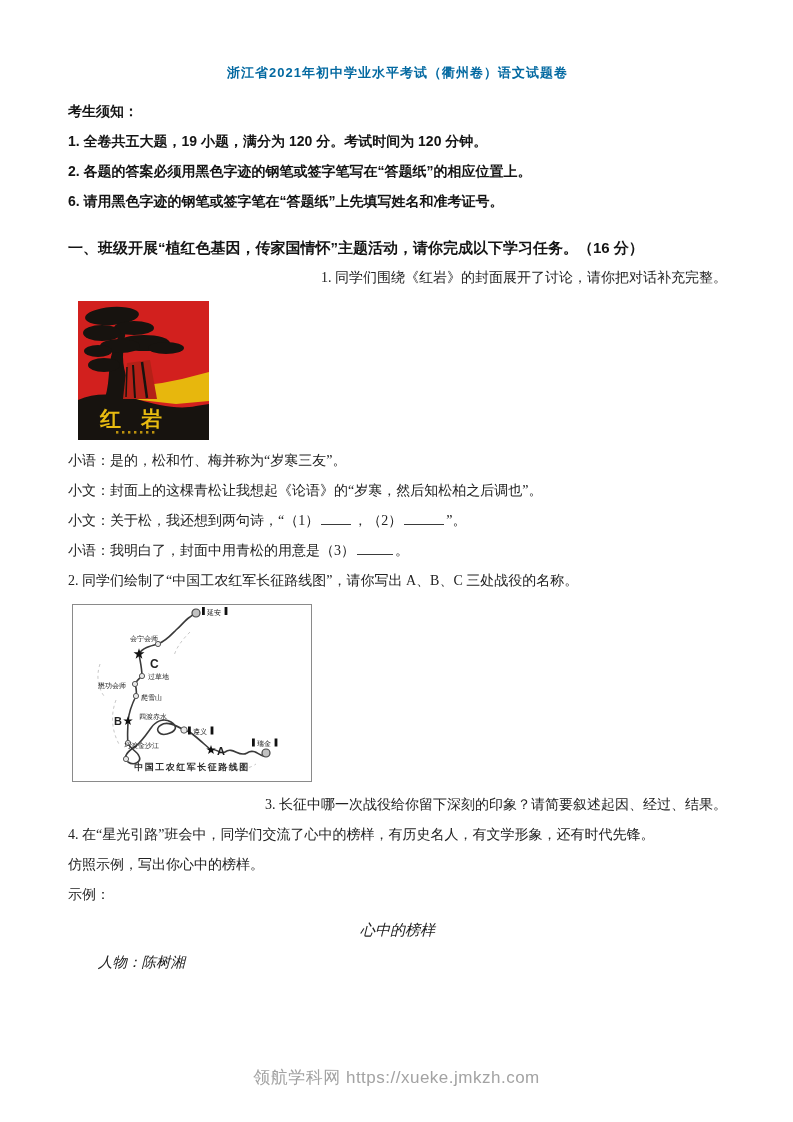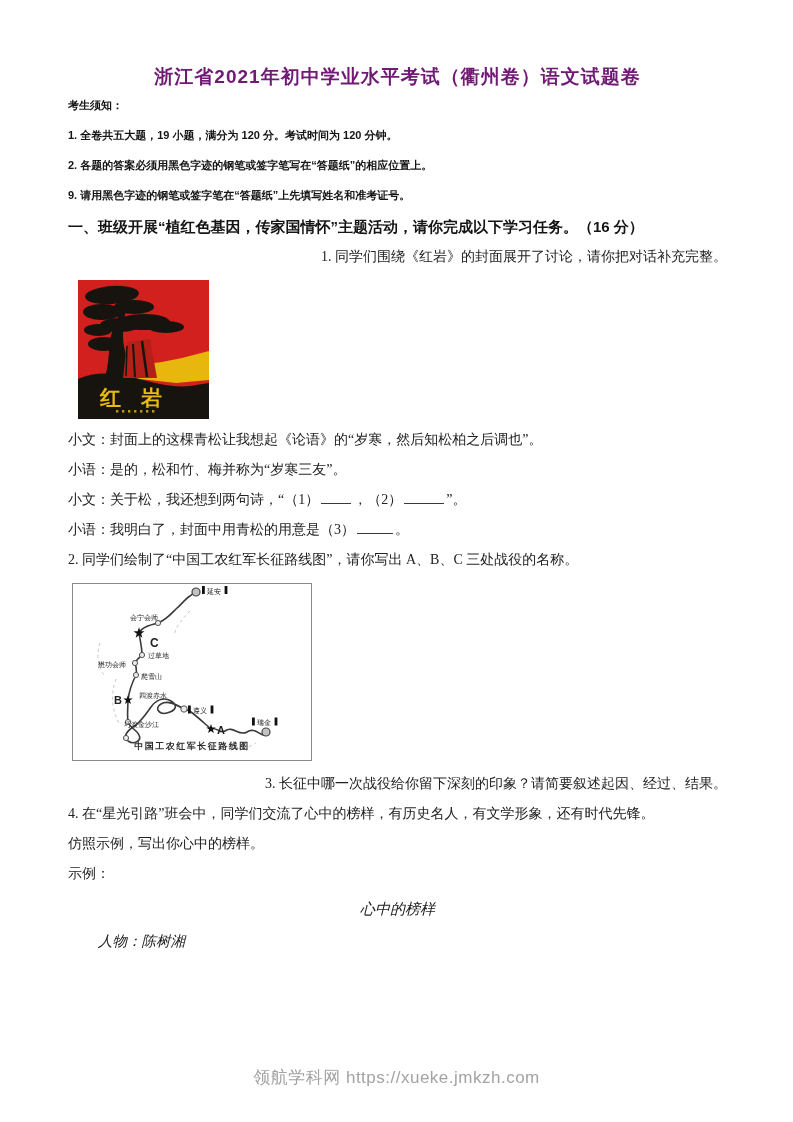--- a/index.html
+++ b/index.html
@@ -7,28 +7,28 @@
     position:relative;
     width:793px;height:1122px;
     background:#ffffff;
     font-family:"Liberation Serif","DejaVu Serif",serif;
     color:#1c1c1c;
     overflow:hidden;
   }
   .content{padding:64px 66px 0 68px;}
   h1.title{
     font-family:"Liberation Sans","DejaVu Sans",sans-serif;
-    font-size:19px;font-weight:700;text-align:center;
-    margin:0 0 0 0;letter-spacing:1px;color:#701a75;
+    font-size:13px;font-weight:700;text-align:center;
+    margin:0 0 14px 0;letter-spacing:1px;color:#0369a1;
   }
   .hei{
     font-family:"Liberation Sans","DejaVu Sans",sans-serif;
-    font-weight:700;font-size:11px;line-height:30px;color:#141414;
+    font-weight:700;font-size:14px;line-height:30px;color:#141414;
   }
-  .section-heading{font-size:15px;margin-top:2px;}
+  .section-heading{font-size:15px;margin-top:17px;}
   p.body-line{font-size:14px;line-height:30px;margin:0;color:#222;}
   .gap-top{margin-top:4px;text-align:right;}
   .cover-wrap{margin:8px 0 6px 10px;line-height:0;}
   .map-wrap{margin:8px 0 8px 4px;line-height:0;}
   .blank{
     display:inline-block;height:13px;vertical-align:baseline;
     border-bottom:1px solid #3a3a3a;margin:0 2px;
   }
   .w30{width:30px;}.w40{width:40px;}.w36{width:36px;}
   .kai{font-style:italic;font-family:"Liberation Serif","DejaVu Serif",serif;}
@@ -45,21 +45,21 @@
 <body>
 
 <div class="page">
   <div class="content">
 
     <h1 class="title">浙江省2021年初中学业水平考试（衢州卷）语文试题卷</h1>
 
     <div class="hei">考生须知：</div>
     <div class="hei">1. 全卷共五大题，19 小题，满分为 120 分。考试时间为 120 分钟。</div>
     <div class="hei">2. 各题的答案必须用黑色字迹的钢笔或签字笔写在“答题纸”的相应位置上。</div>
-    <div class="hei">9. 请用黑色字迹的钢笔或签字笔在“答题纸”上先填写姓名和准考证号。</div>
+    <div class="hei">6. 请用黑色字迹的钢笔或签字笔在“答题纸”上先填写姓名和准考证号。</div>
 
     <div class="hei section-heading">一、班级开展“植红色基因，传家国情怀”主题活动，请你完成以下学习任务。（16 分）</div>
 
     <p class="body-line gap-top">1. 同学们围绕《红岩》的封面展开了讨论，请你把对话补充完整。</p>
 
     <div class="cover-wrap">
       <svg width="131" height="139" viewBox="0 0 131 139">
         <rect x="0" y="0" width="131" height="139" fill="#d2201e"></rect>
 
         <polygon points="42,92 60,85 84,82 104,78 131,71 131,100 98,103 62,99 42,97" fill="#e7b70d"></polygon>
@@ -93,22 +93,22 @@
             <rect x="44" y="130" width="2.4" height="2.6"></rect>
           <rect x="50" y="130" width="2.4" height="2.6"></rect>
             <rect x="56" y="130" width="2.4" height="2.6"></rect>
           <rect x="62" y="130" width="2.4" height="2.6"></rect>
             <rect x="68" y="130" width="2.4" height="2.6"></rect>
           <rect x="74" y="130" width="2.4" height="2.6"></rect>
         </g>
       </svg>
     </div>
 
+    <p class="body-line">小语：是的，松和竹、梅并称为“岁寒三友”。</p>
     <p class="body-line">小文：封面上的这棵青松让我想起《论语》的“岁寒，然后知松柏之后调也”。</p>
-    <p class="body-line">小语：是的，松和竹、梅并称为“岁寒三友”。</p>
     <p class="body-line"><span>小文：关于松，我还想到两句诗，“（1）</span><span class="blank w30"></span><span>，（2）</span><span class="blank w40"></span><span>”。</span></p>
     <p class="body-line"><span>小语：我明白了，封面中用青松的用意是（3）</span><span class="blank w36"></span><span>。</span></p>
 
     <p class="body-line">2. 同学们绘制了“中国工农红军长征路线图”，请你写出 A、B、C 三处战役的名称。</p>
 
     <div class="map-wrap">
       <svg width="240" height="178" viewBox="0 0 240 178">
         <rect x="0.5" y="0.5" width="239" height="177" fill="#ffffff" stroke="#8a8a8a" stroke-width="1"></rect>
 
         <g stroke="#c8c8c8" stroke-width="1" fill="none" stroke-dasharray="3,3">

